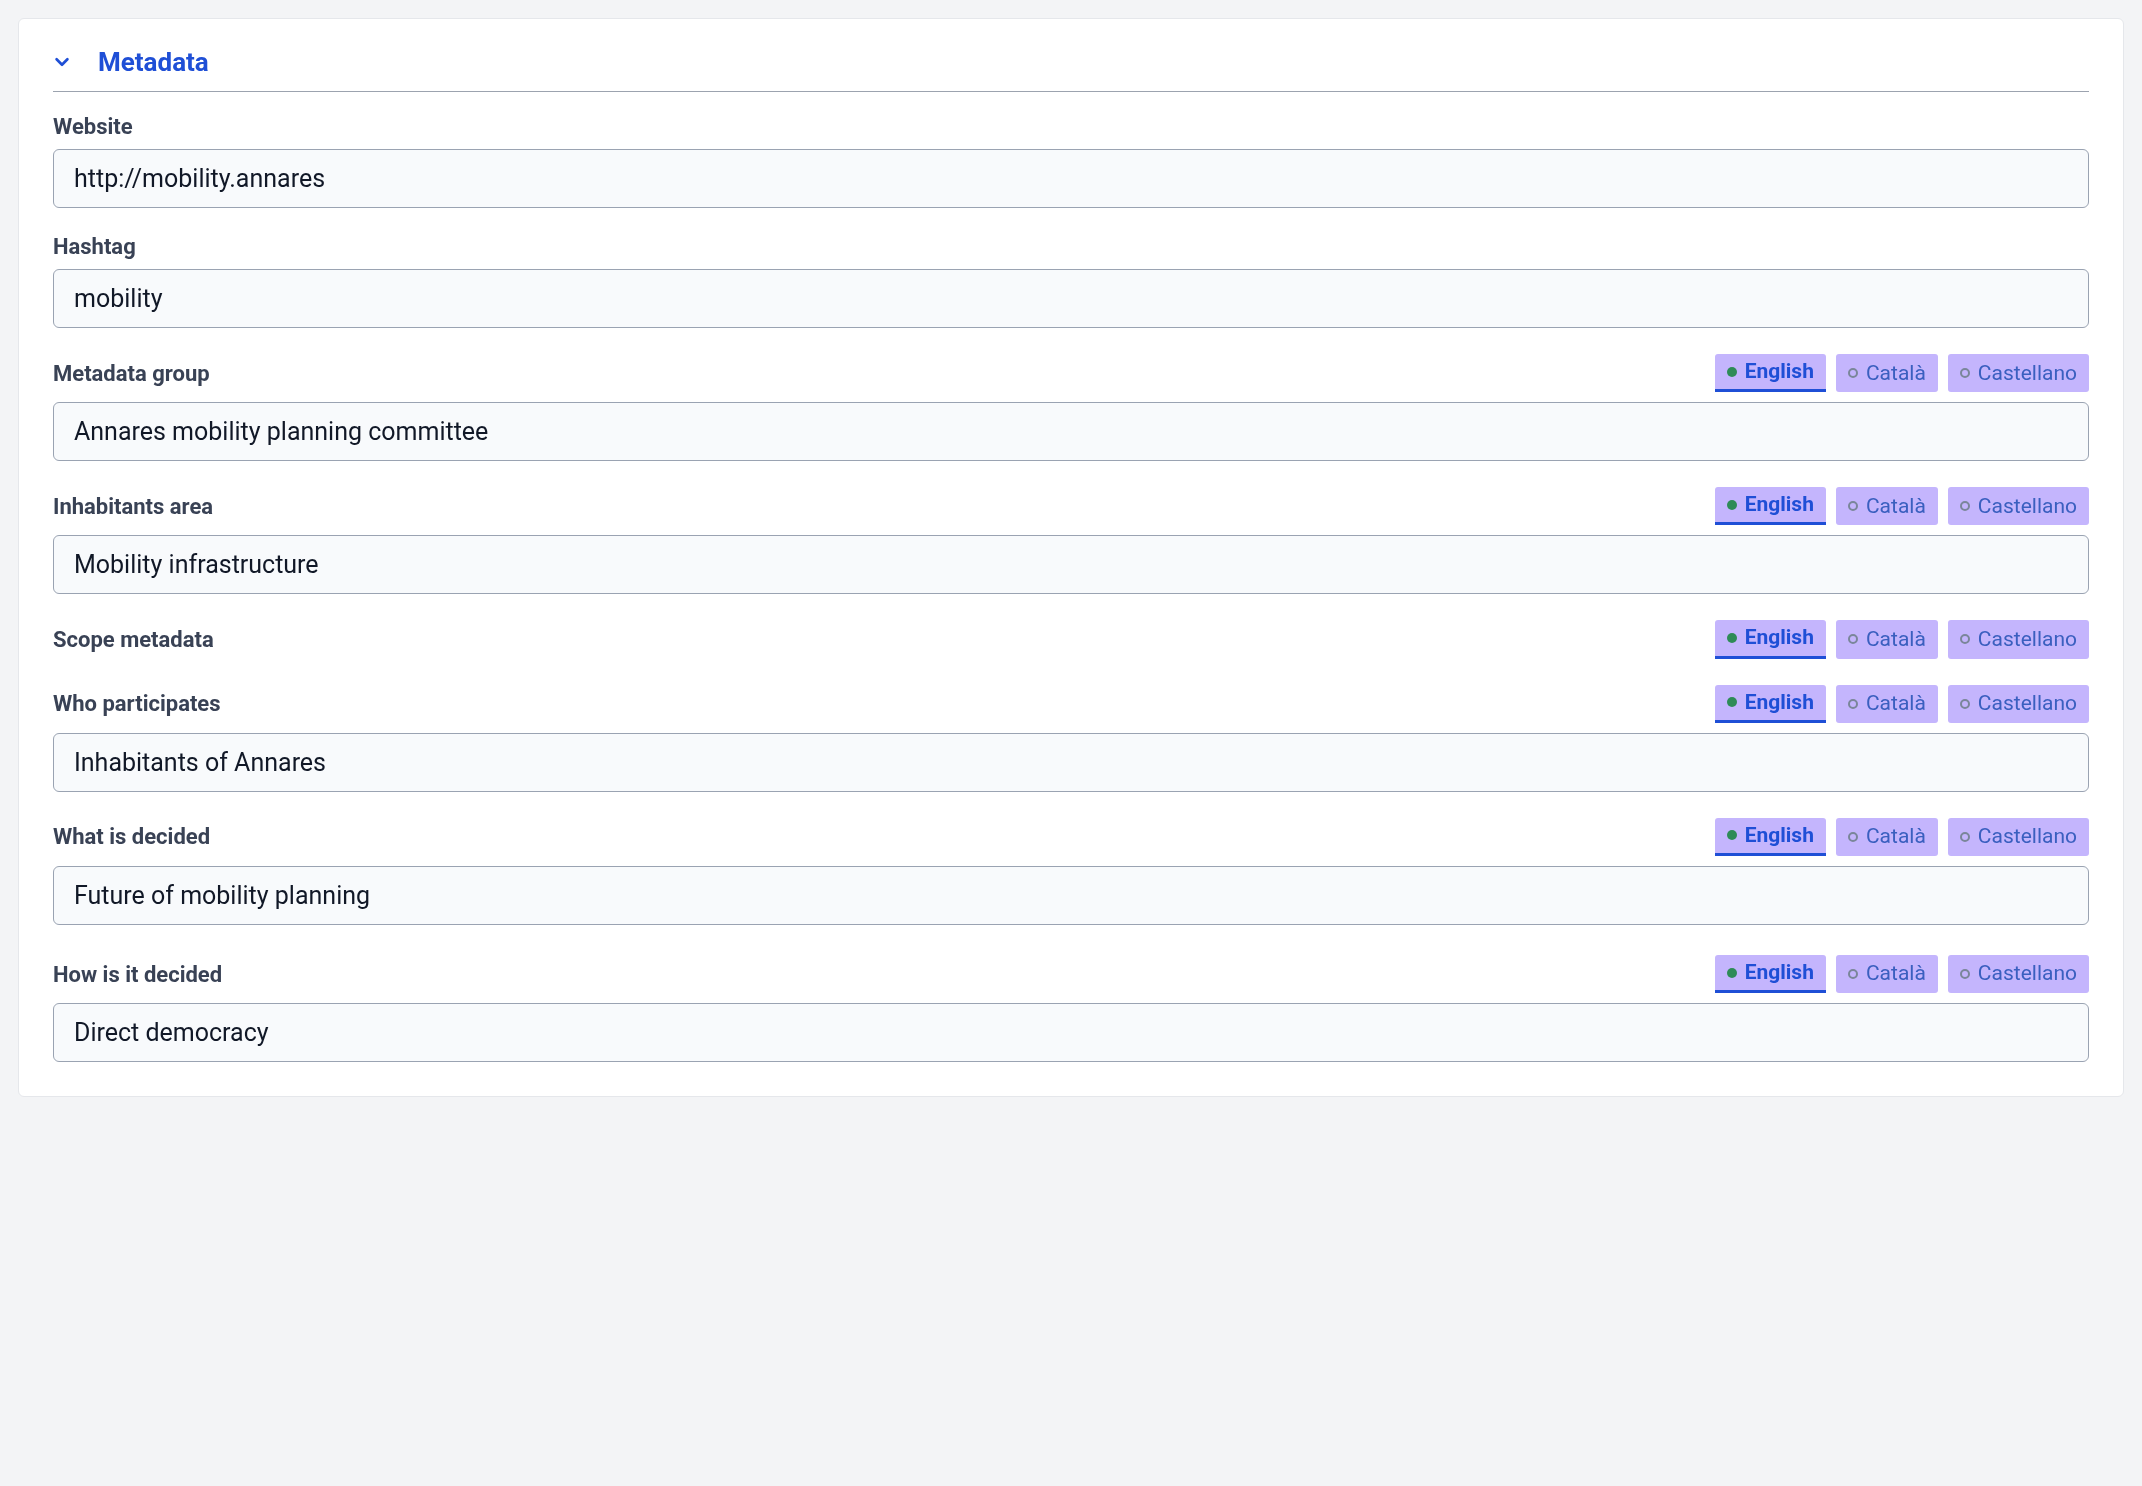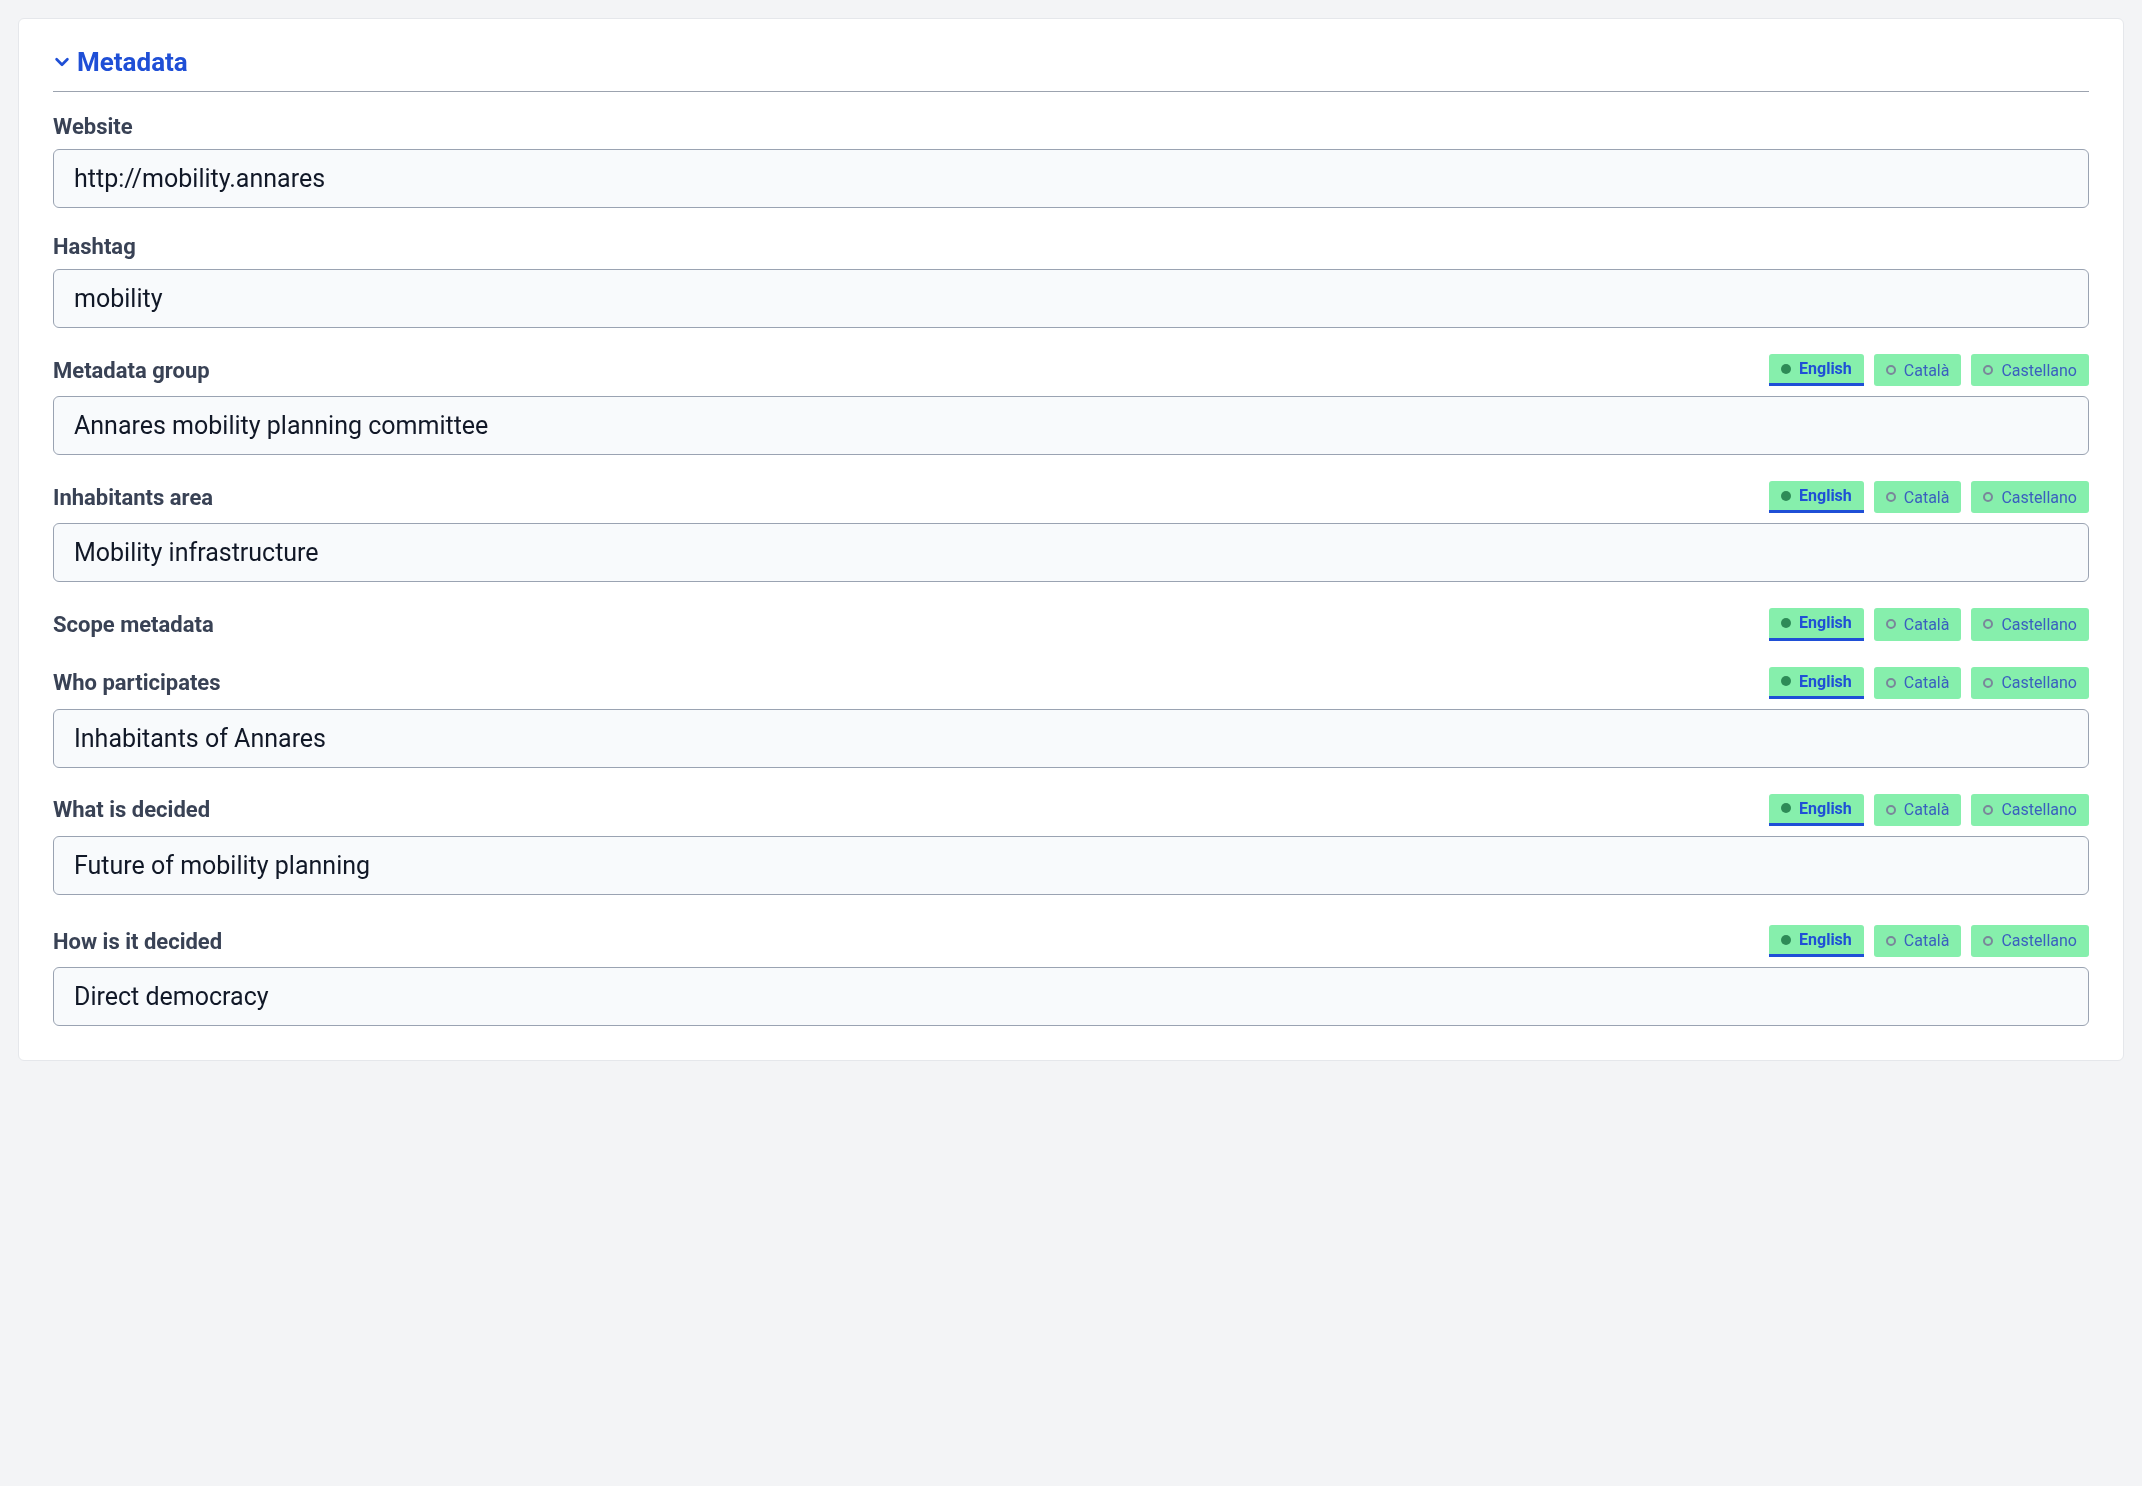--- a/index.html
+++ b/index.html
@@ -14,21 +14,21 @@
   }
   .card {
     background: #fff;
     border: 1px solid #e5e7eb;
     border-radius: 6px;
     padding: 28px 34px 34px 34px;
   }
   .section-header {
     display: flex;
     align-items: center;
-    gap: 6px;
+    gap: 27px;
     color: #1f4fd6;
     font-weight: 700;
     font-size: 26px;
     padding-bottom: 14px;
     margin-bottom: 22px;
     border-bottom: 1px solid #9ca3af;
     cursor: pointer;
   }
   .chevron-down {
     width: 18px;
@@ -53,25 +53,25 @@
     font-size: 22px;
   }
   .lang-tabs {
     display: flex;
     gap: 10px;
   }
   .lang-tab {
     display: flex;
     align-items: center;
     gap: 8px;
-    background: #86efac;
+    background: #c4b5fd;
     color: #3a5fbf;
     border-radius: 3px;
     padding: 5px 12px;
-    font-size: 16px;
+    font-size: 21px;
     cursor: pointer;
     line-height: 1.2;
   }
   .lang-tab.active {
     color: #1f4fd6;
     font-weight: 700;
     border-bottom: 3px solid #1f4fd6;
     border-bottom-left-radius: 0;
     border-bottom-right-radius: 0;
   }

